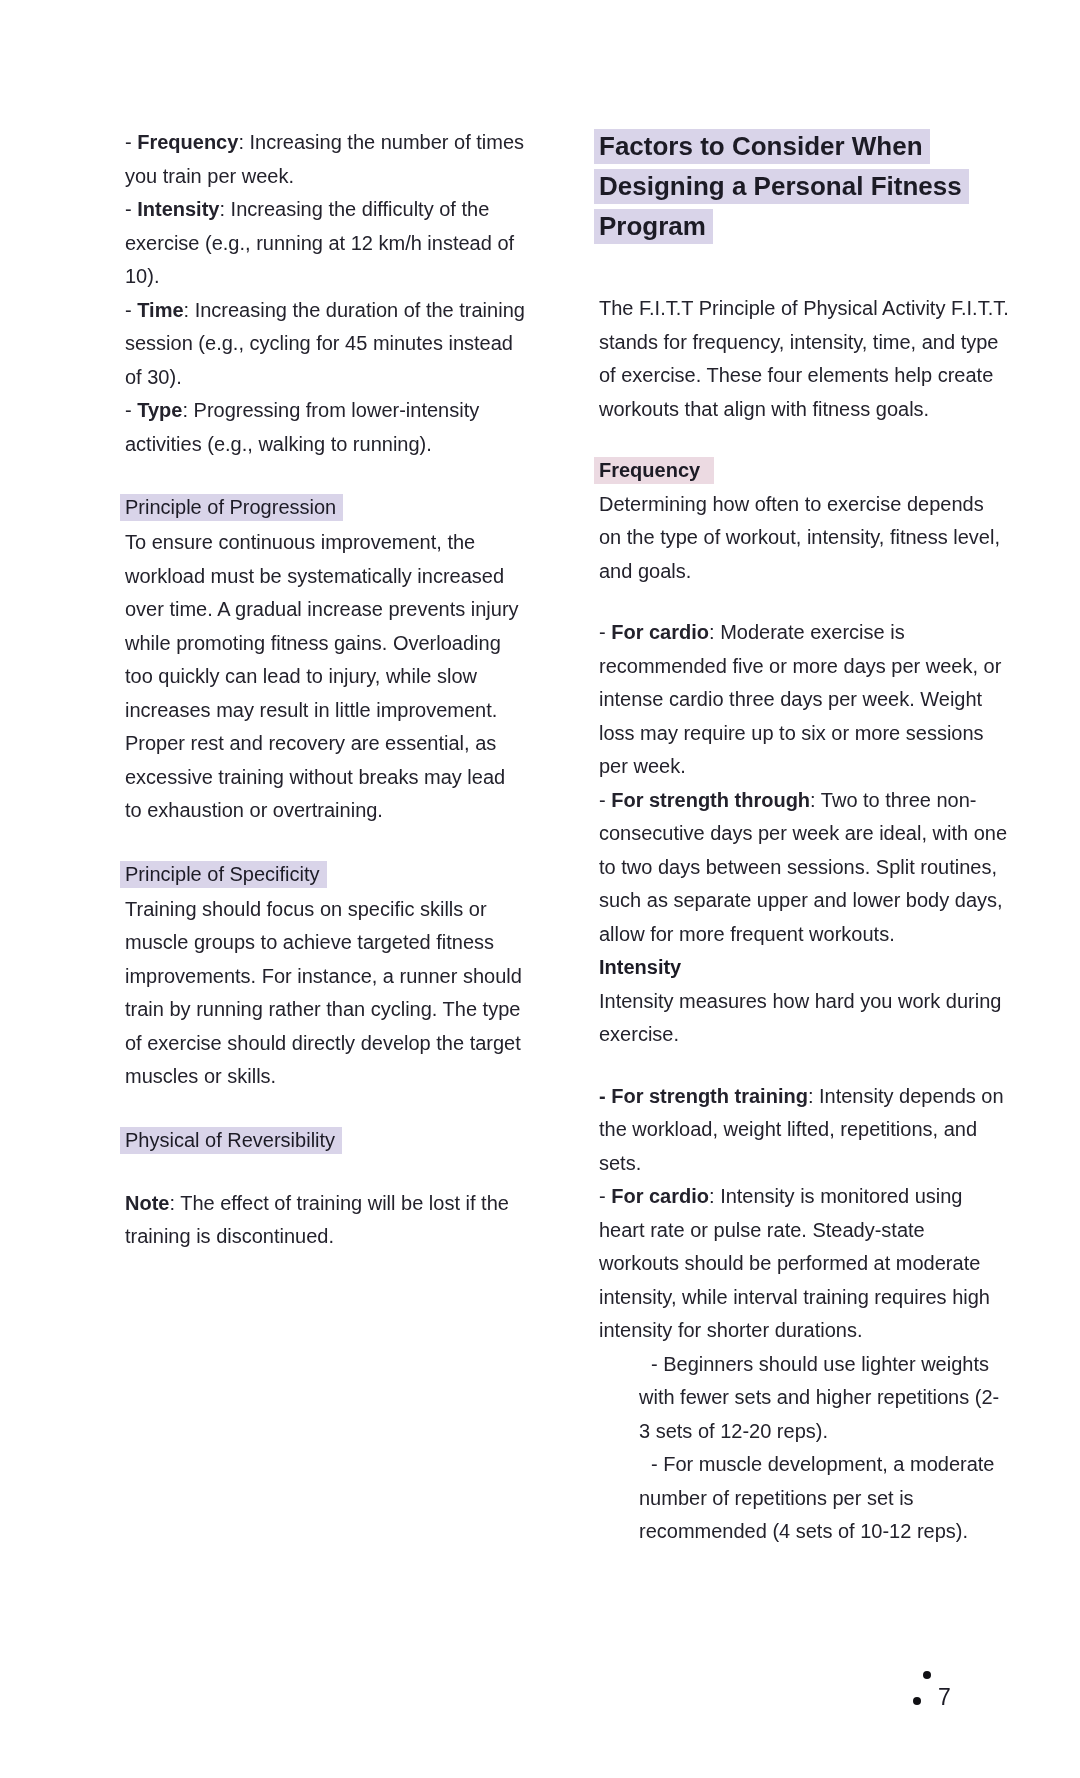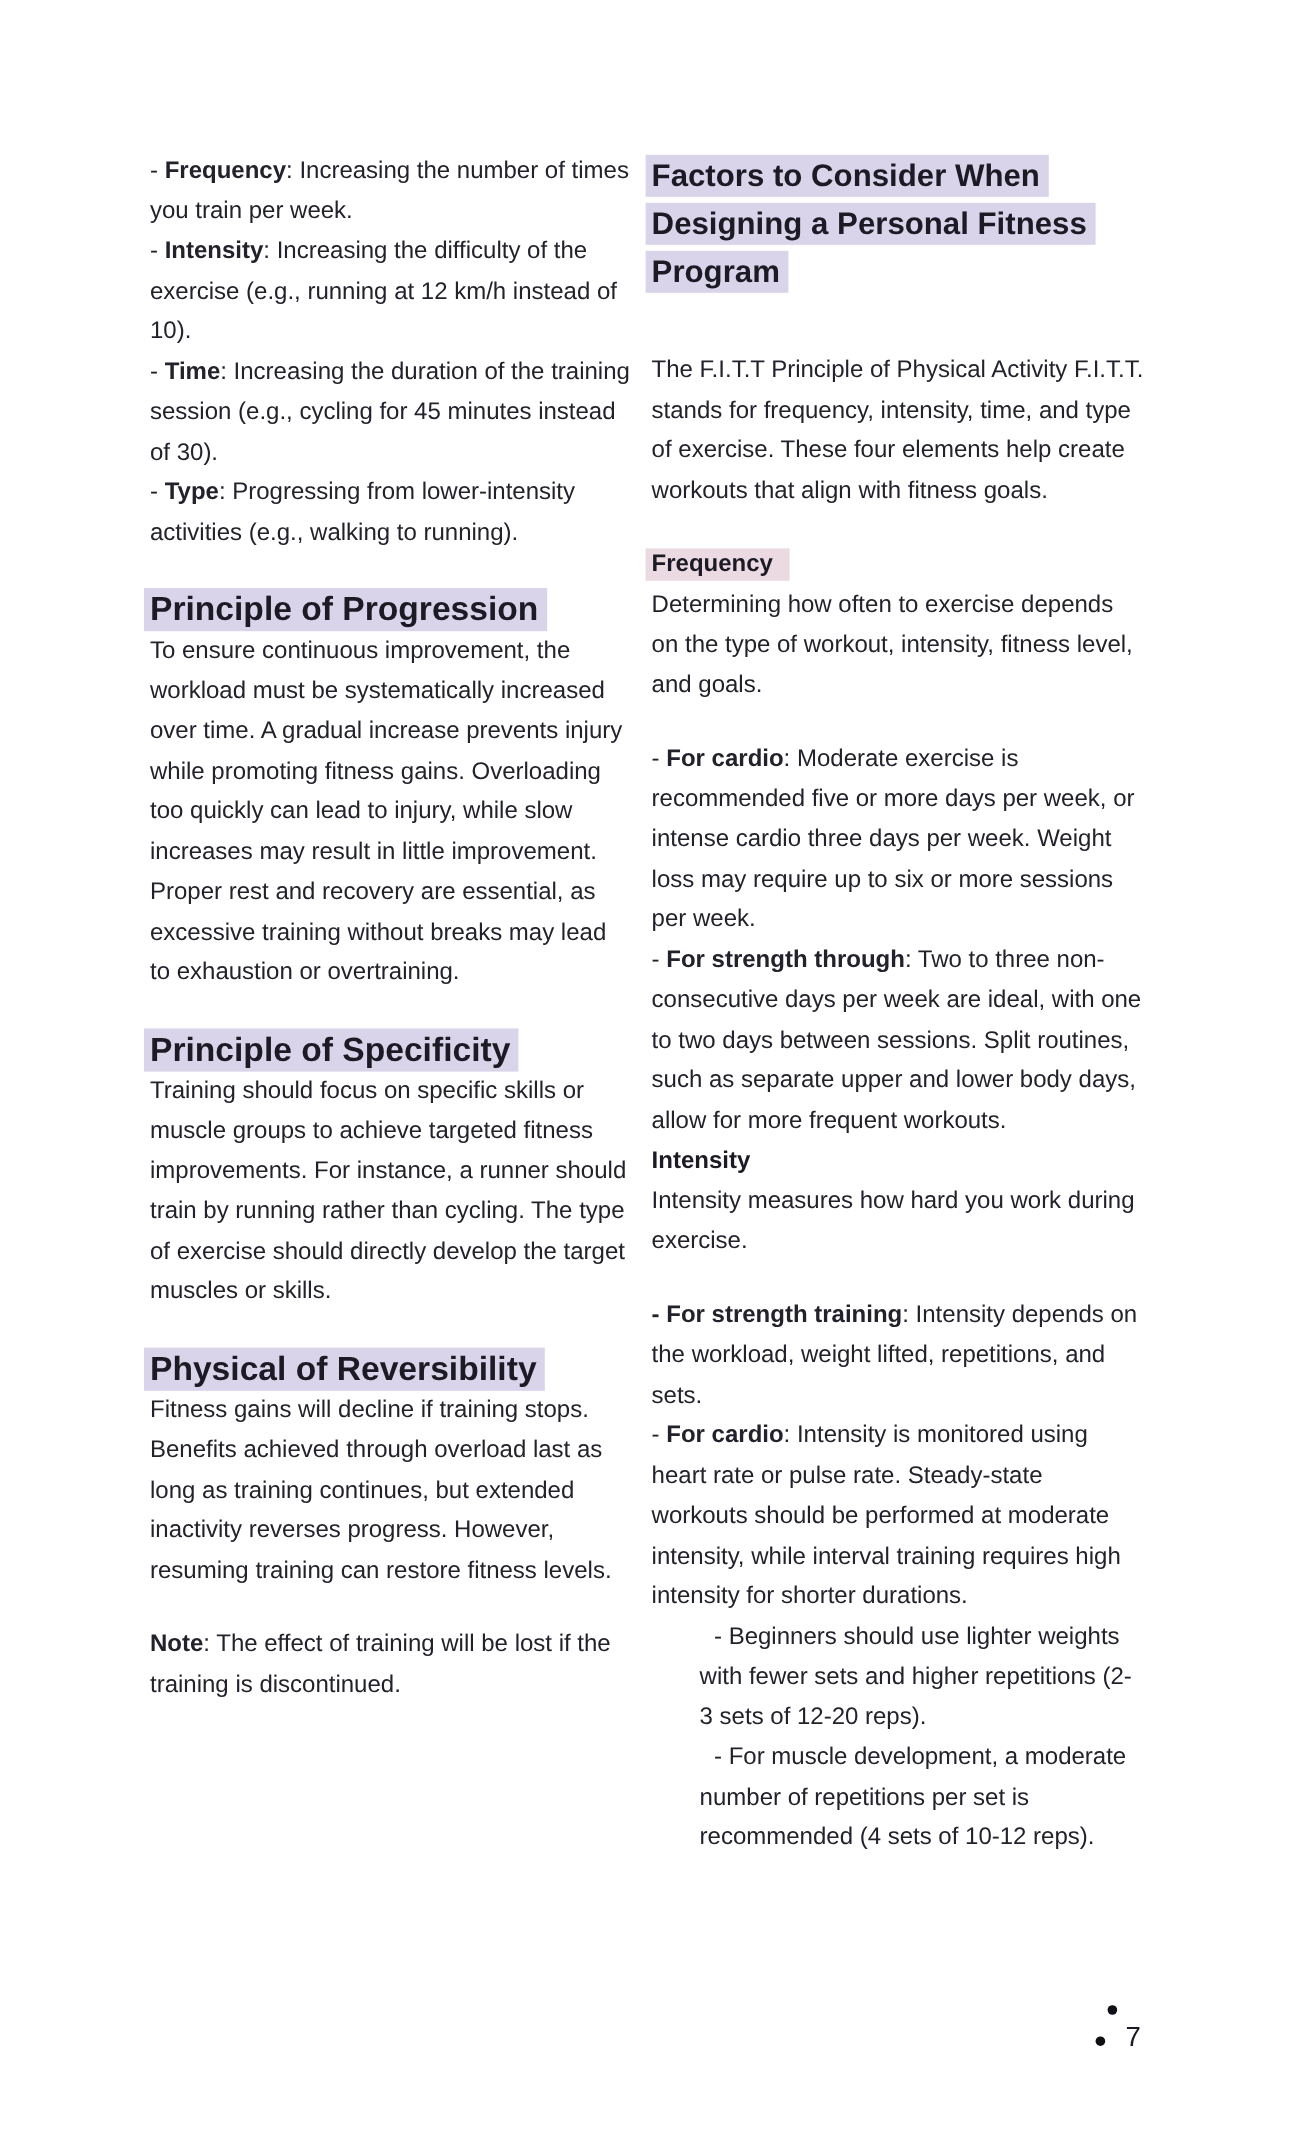--- a/index.html
+++ b/index.html
@@ -11,36 +11,36 @@
     position:relative;
     overflow:hidden;
   }
   .col {
     position:absolute;
     top:126px;
     font-size:20px;
     line-height:33.5px;
   }
   #left-column  { left:125px; width:400px; }
-  #right-column { left:543px; width:410px; }
+  #right-column { left:599px; width:410px; }
 
   p { margin:0; }
   p.indent { text-indent:12px;margin-left:40px; }
   .b { font-weight:bold; }
 
   .spacer { height:28px; }
 
   h1 {
     font-size:26px; line-height:40px;
     margin:0 0 46px 0;
     font-weight:bold; color:#1c1b25;
   }
   h2 {
-    font-size:28px; line-height:37px;
-    margin:0; font-weight:bold; color:#1c1b25;
+    font-size:20px; line-height:37px;
+    margin:0; font-weight:normal; color:#1c1b25;
   }
   h3 {
     font-size:20px; line-height:33.5px;
     margin:0; font-weight:bold; color:#1c1b25;
   }
   .mark-lavender {
     background:#d9d4e9;
     padding:2px 7px 3px 5px; margin-left:-5px;
     box-decoration-break:clone; -webkit-box-decoration-break:clone;
   }
@@ -71,21 +71,20 @@
       <p><span>- </span><span class="b">Time</span><span>: Increasing the duration of the training session (e.g., cycling for 45 minutes instead of 30).</span></p>
       <p><span>- </span><span class="b">Type</span><span>: Progressing from lower-intensity activities (e.g., walking to running).</span></p>
       <div class="spacer"></div>
       <h2><span class="mark-lavender">Principle of Progression</span></h2>
       <p><span>To ensure continuous improvement, the workload must be systematically increased over time. A gradual increase prevents injury while promoting fitness gains. Overloading too quickly can lead to injury, while slow increases may result in little improvement. Proper rest and recovery are essential, as excessive training without breaks may lead to exhaustion or overtraining.</span></p>
       <div class="spacer"></div>
       <h2><span class="mark-lavender">Principle of Specificity</span></h2>
       <p><span>Training should focus on specific skills or muscle groups to achieve targeted fitness improvements. For instance, a runner should train by running rather than cycling. The type of exercise should directly develop the target muscles or skills.</span></p>
       <div class="spacer"></div>
       <h2><span class="mark-lavender">Physical of Reversibility</span></h2>
-      <p><span>Fitness gains will decline if training stops. Benefits achieved through overload last as long as training continues, but extended inactivity reverses progress. However, resuming training can restore fitness levels.</span></p>
       <div class="spacer"></div>
       <p><span class="b">Note</span><span>: The effect of training will be lost if the training is discontinued.</span></p>
     </section>
   <section id="right-column" class="col">
       <h1><span class="mark-lavender">Factors to Consider When Designing a Personal Fitness Program</span></h1>
       <p><span>The F.I.T.T Principle of Physical Activity F.I.T.T. stands for frequency, intensity, time, and type of exercise. These four elements help create workouts that align with fitness goals.</span></p>
       <div class="spacer"></div>
       <h3><span class="mark-pink">Frequency</span></h3>
       <p><span>Determining how often to exercise depends on the type of workout, intensity, fitness level, and goals.</span></p>
       <div class="spacer"></div>

